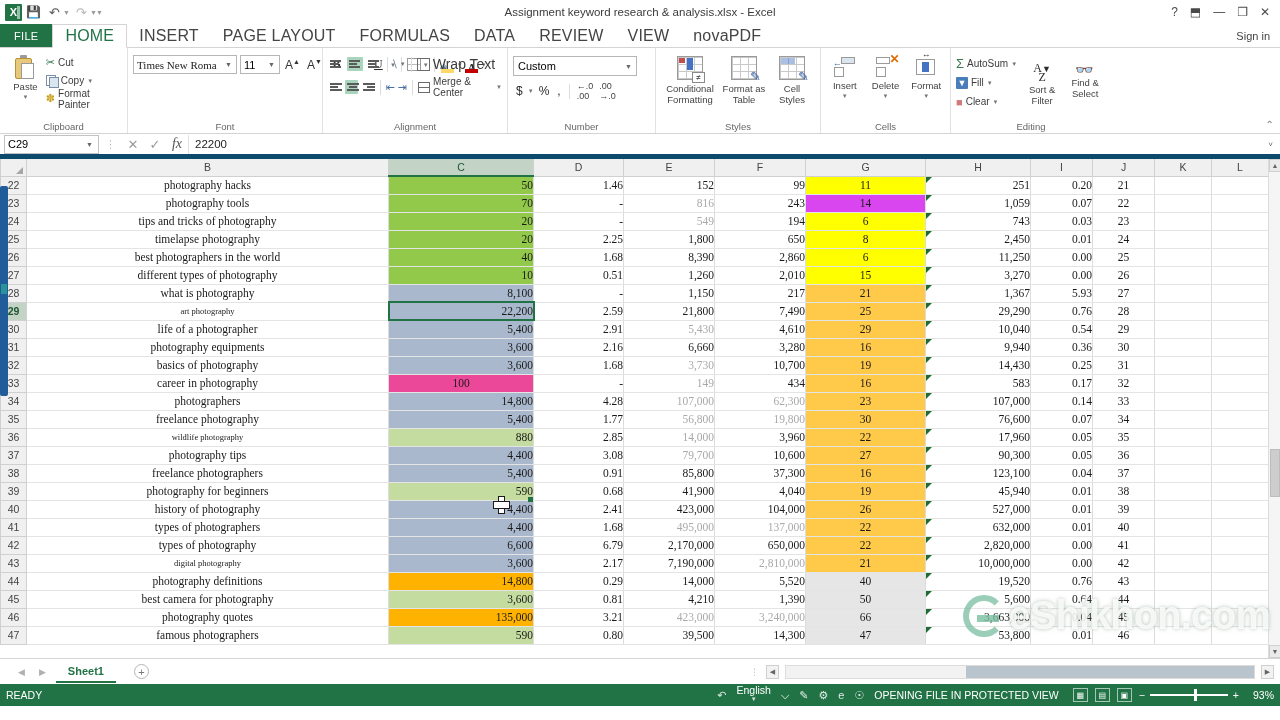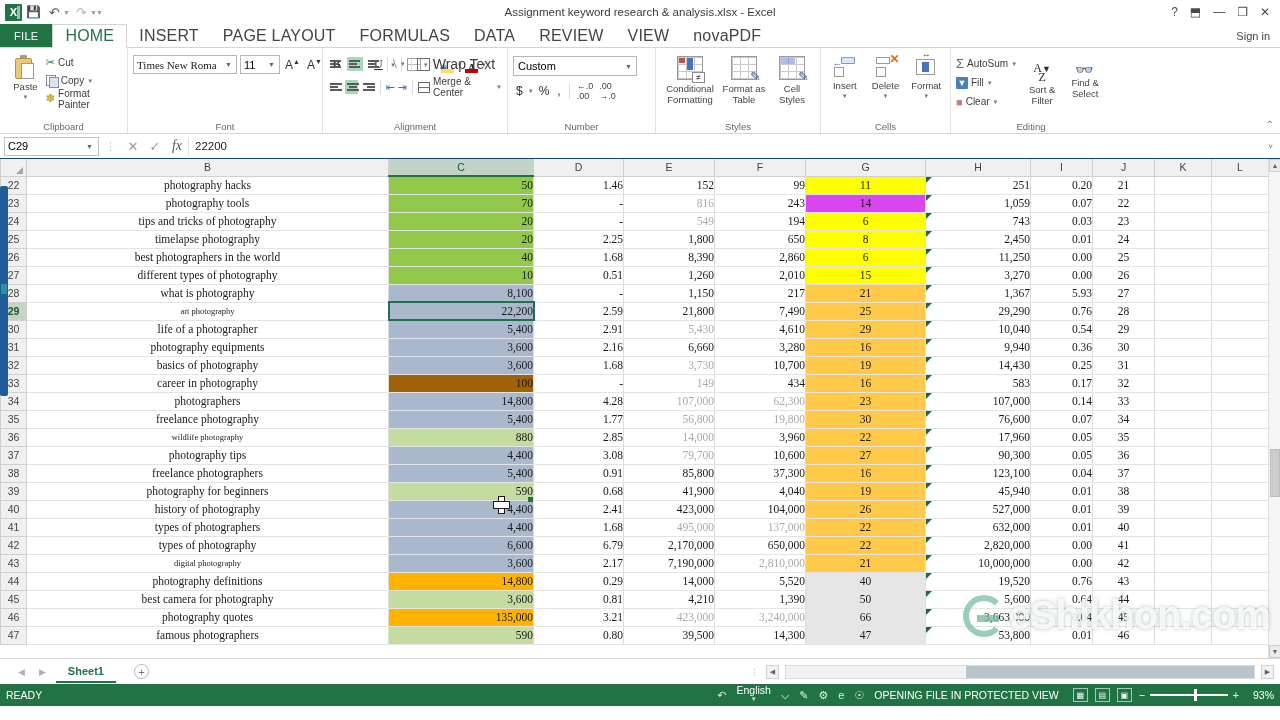--- a/index.html
+++ b/index.html
@@ -221,21 +221,21 @@
     font-family: "Liberation Serif", serif;
   }
   .binocs { font-size: 15px; color: #3b3b3b; }
   .ribbon-collapse {
     position: absolute; right: 6px; bottom: 3px; font-size: 10px; color: #777;
   }
 
   
   .fbar {
     height: 25px; display: flex; align-items: center;
-    background: #fff; border-bottom: 1px solid #0c4a6e; padding: 0 4px;
+    background: #fff; border-bottom: 5px solid #0c4a6e; padding: 0 4px;
   }
   .namebox {
     width: 95px; height: 19px; border: 1px solid #c2c2c2; background: #fff;
     font-size: 11px; display: flex; align-items: center; padding: 0 3px;
   }
   .fb-sep { color: #b7b7b7; font-size: 11px; padding: 0 6px; }
   .fb-btn { width: 22px; text-align: center; font-size: 13px; color: #9a9a9a; }
   .fb-btn.fx { font-family: "Liberation Serif", serif; font-style: italic; color: #555; font-size: 14px; }
   .fb-input {
     flex: 1; height: 19px; font-size: 11.5px; color: #222;
@@ -891,21 +891,21 @@
             <td class="cell num hcell">14,430</td>
             <td class="cell num">0.25</td>
             <td class="cell ctr">31</td>
             <td class="cell grid-blank"></td>
             <td class="cell grid-blank"></td>
             <td class="cell grid-blank"></td>
           </tr>
           <tr>
             <td class="rowhdr">33</td>
             <td class="cell ctr">career in photography</td>
-            <td class="cell num" style="background: #a16207;">100</td>
+            <td class="cell num" style="background: #ec4899; text-align: center;">100</td>
             <td class="cell num">-</td>
             <td class="cell num muted">149</td>
             <td class="cell num">434</td>
             <td class="cell ctr" style="background: rgb(255, 201, 74);">16</td>
             <td class="cell num hcell">583</td>
             <td class="cell num">0.17</td>
             <td class="cell ctr">32</td>
             <td class="cell grid-blank"></td>
             <td class="cell grid-blank"></td>
             <td class="cell grid-blank"></td>

